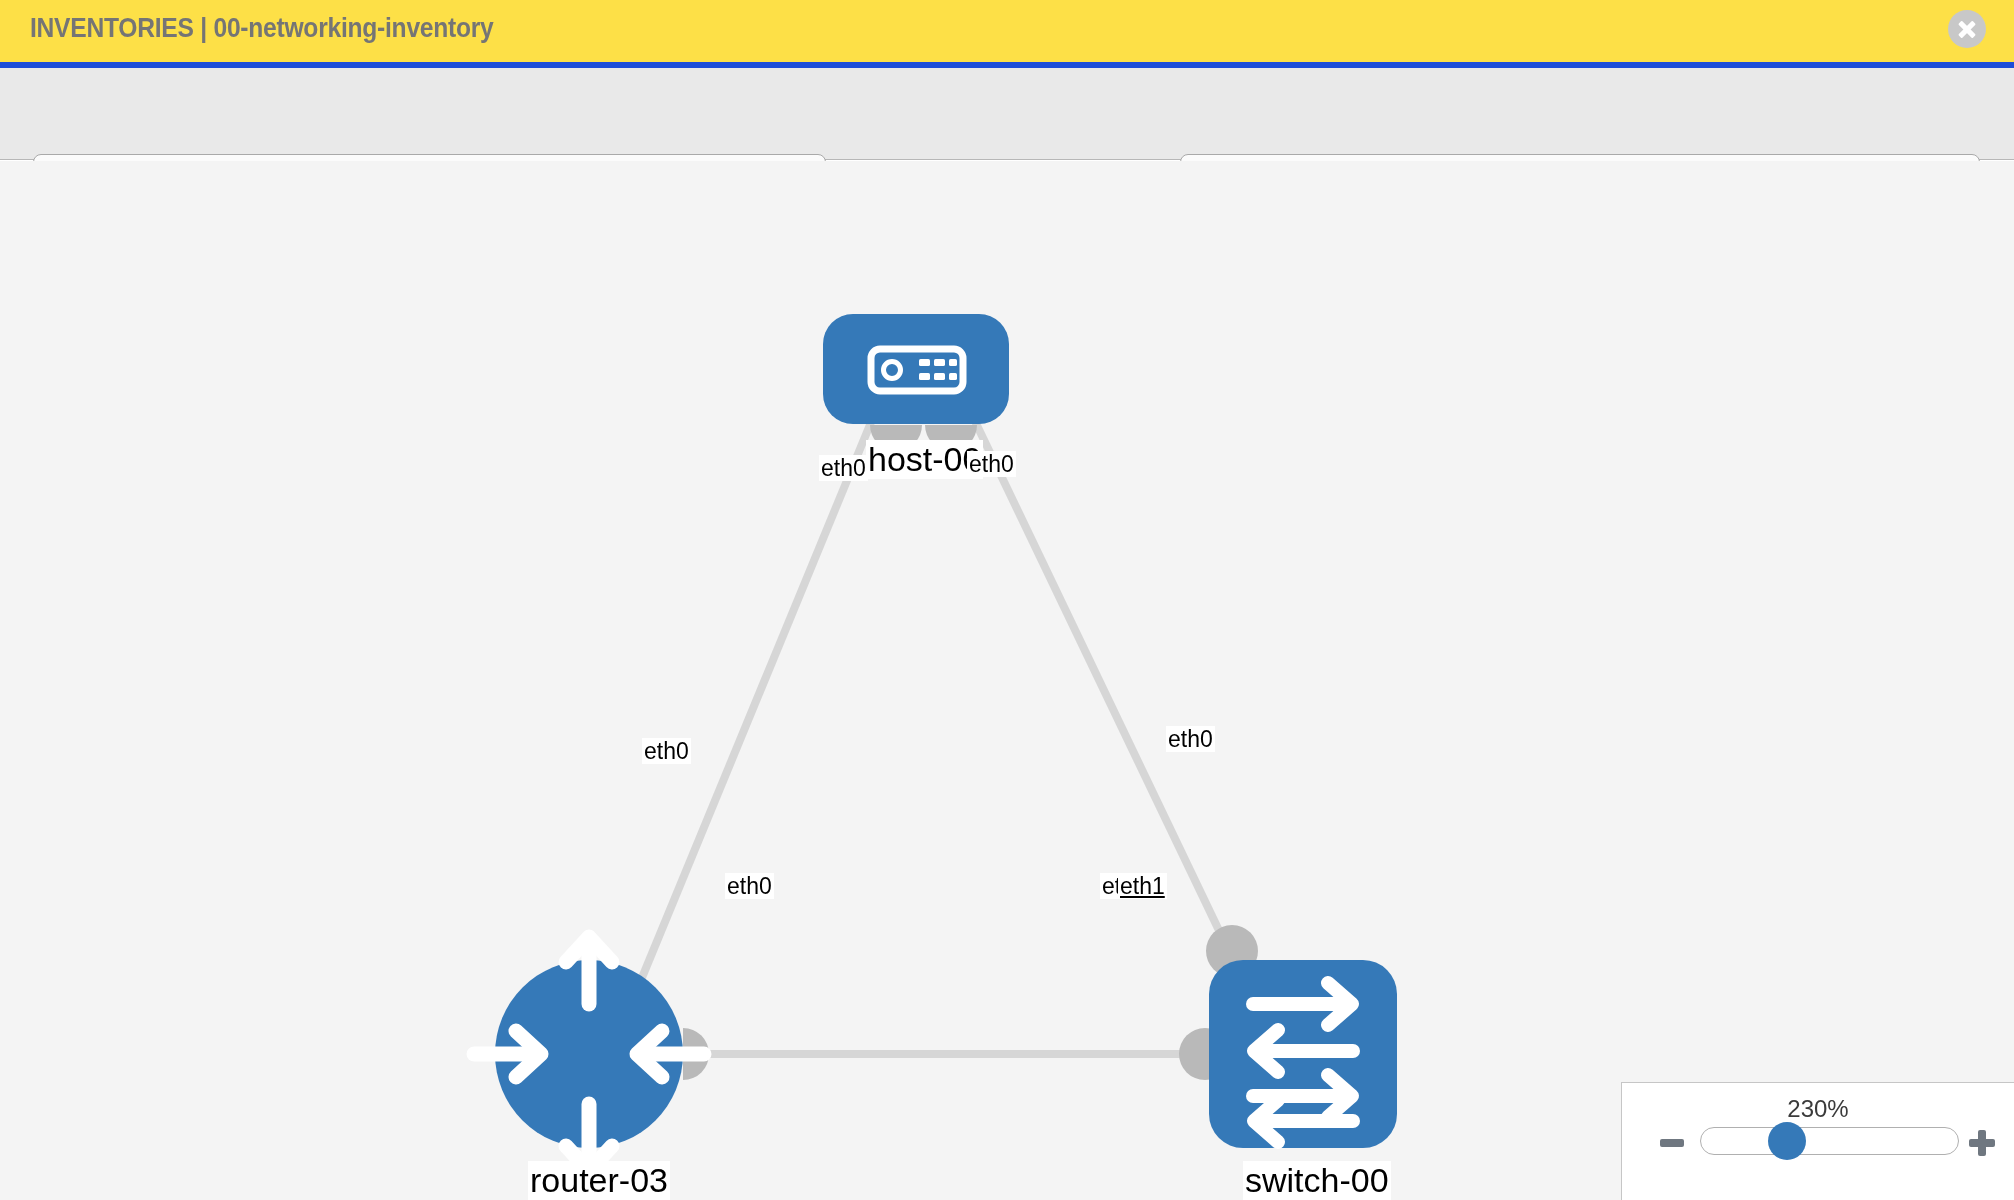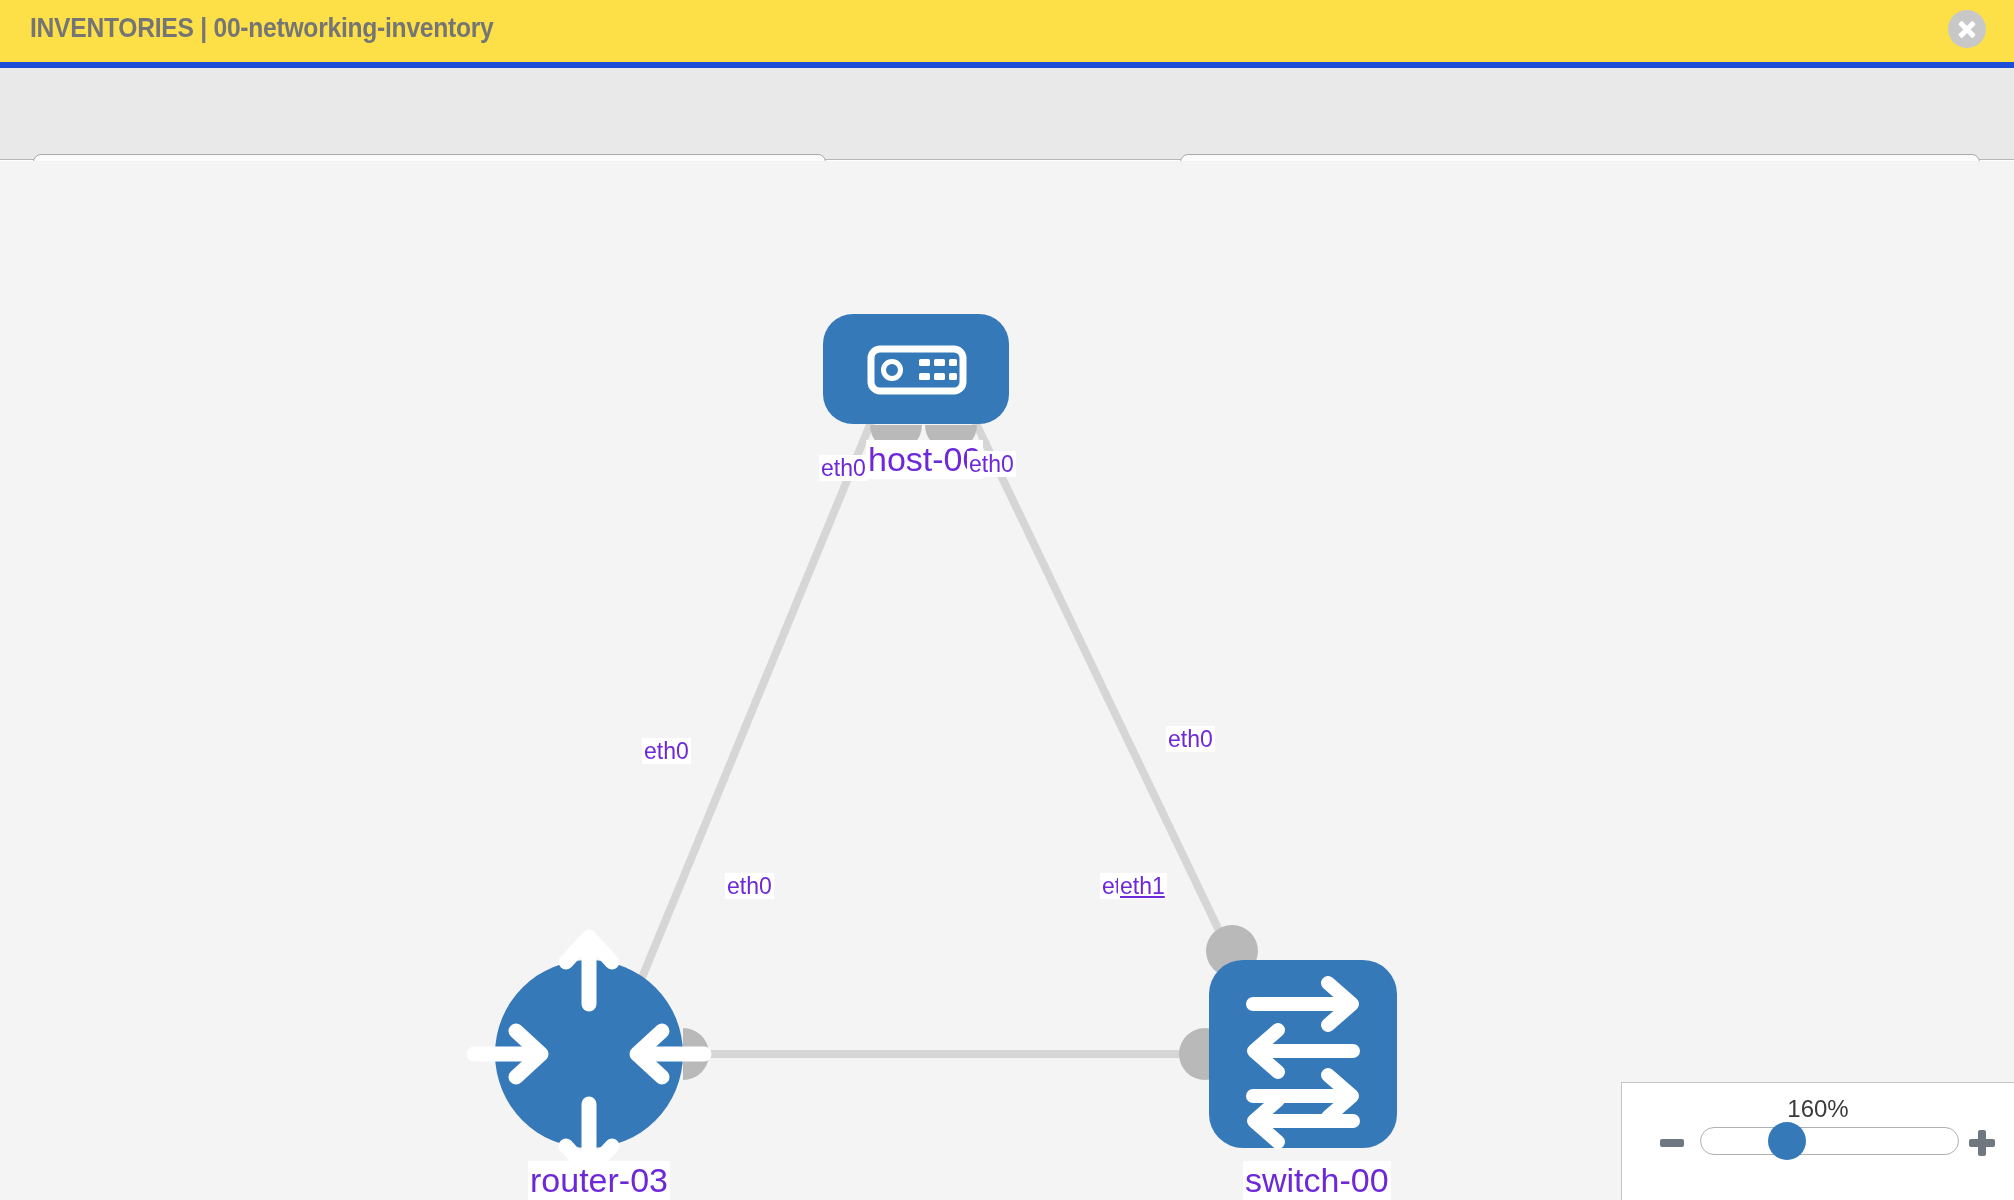--- a/index.html
+++ b/index.html
@@ -112,21 +112,21 @@
   .topology-svg {
     position: absolute;
     left: 0; top: 0;
     width: 2014px; height: 1039px;
   }
 
   
   .node-label, .link-label {
     position: absolute;
     background: #ffffff;
-    color: #6d28d9;
+    color: #000000;
     white-space: nowrap;
     padding: 0 2px;
     line-height: 1.15;
   }
   .node-label { font-size: 34px; }
   .link-label { font-size: 23px; }
 
   
   .zoom-panel {
     position: absolute;
@@ -303,21 +303,21 @@
     <span class="link-label" style="left:1100px; top:712px;">eth0</span>
     <span class="link-label" style="left:1118px; top:712px;text-decoration:underline;">eth1</span>
 
     <span class="node-label" style="left:528px; top:1000px;">router-03</span>
 
     <span class="node-label" style="left:1243px; top:1000px;">switch-00</span>
 
   </div>
 
   <div class="zoom-panel">
-    <div class="zoom-level">160%</div>
+    <div class="zoom-level">230%</div>
     <div class="zoom-minus"></div>
     <div class="zoom-track"></div>
     <div class="zoom-thumb"></div>
     <div class="zoom-plus">
       <span class="pv"></span>
       <span class="ph"></span>
     </div>
   </div>
 
 </div>

